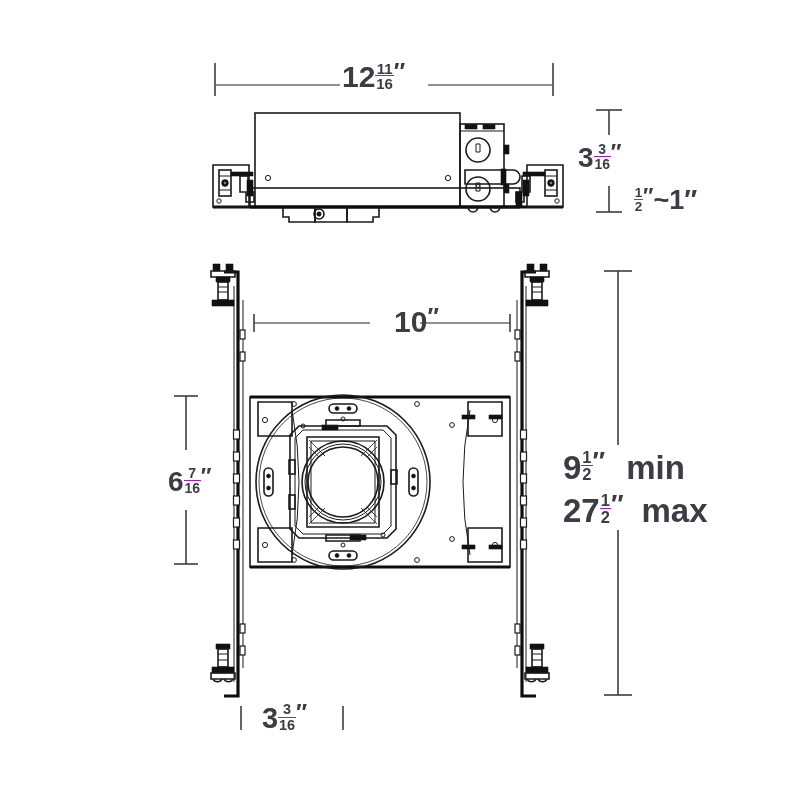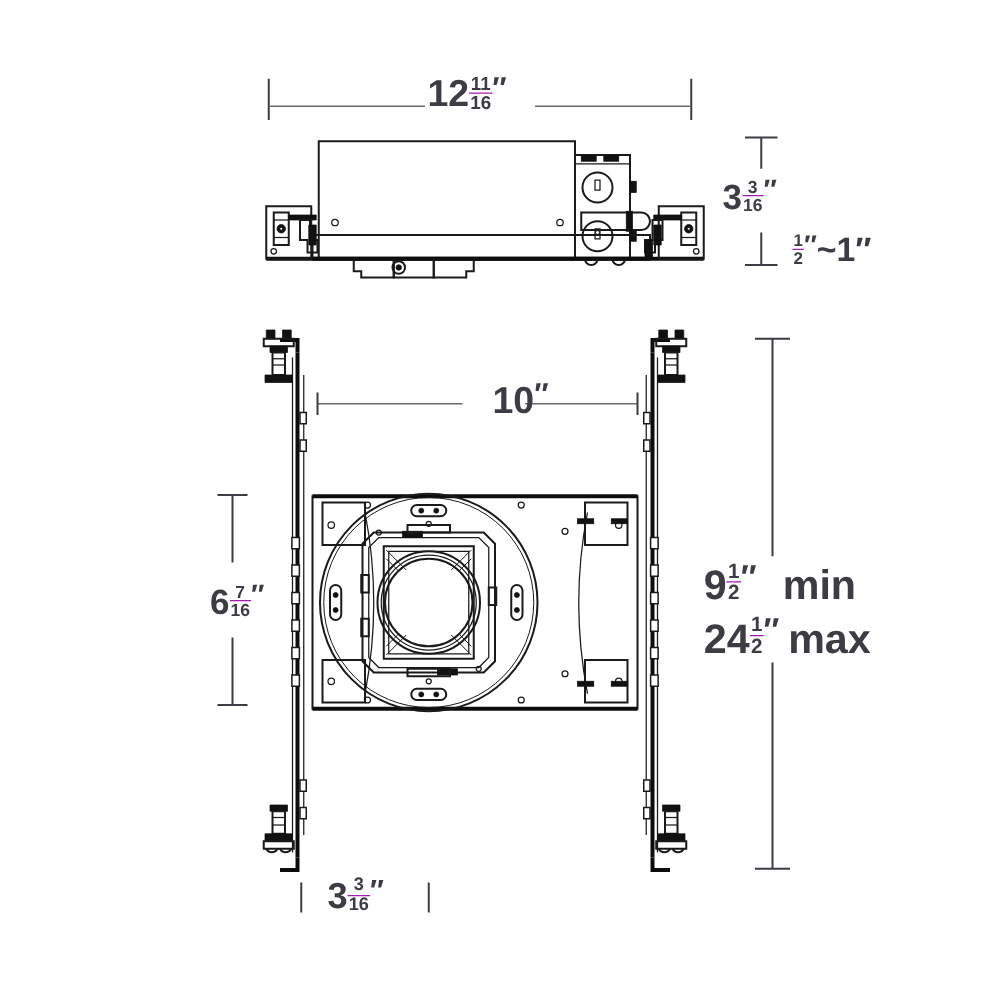--- a/index.html
+++ b/index.html
@@ -368,20 +368,20 @@
 
   <div class="dim-label" style="left:168px; top:466px; font-size:28px;">
     <span class="whole">6</span><span class="frac"><span class="num">7</span><span class="den">16</span></span><span class="qt">″</span>
   </div>
 
   <div class="dim-label" style="left:563px; top:448px; font-size:33px;">
     <span class="whole">9</span><span class="frac"><span class="num">1</span><span class="den">2</span></span><span class="qt">″</span><span class="tail" style="margin-left:21px;">min</span>
   </div>
 
   <div class="dim-label" style="left:563px; top:491px; font-size:33px;">
-    <span class="whole">24</span><span class="frac"><span class="num">1</span><span class="den">2</span></span><span class="qt">″</span><span class="tail" style="margin-left:7px;">max</span>
+    <span class="whole">27</span><span class="frac"><span class="num">1</span><span class="den">2</span></span><span class="qt">″</span><span class="tail" style="margin-left:18px;">max</span>
   </div>
 
   <div class="dim-label" style="left:262px; top:702px; font-size:29px;">
     <span class="whole">3</span><span class="frac"><span class="num">3</span><span class="den">16</span></span><span class="qt">″</span>
   </div>
 
 </div>
 
 </body></html>

